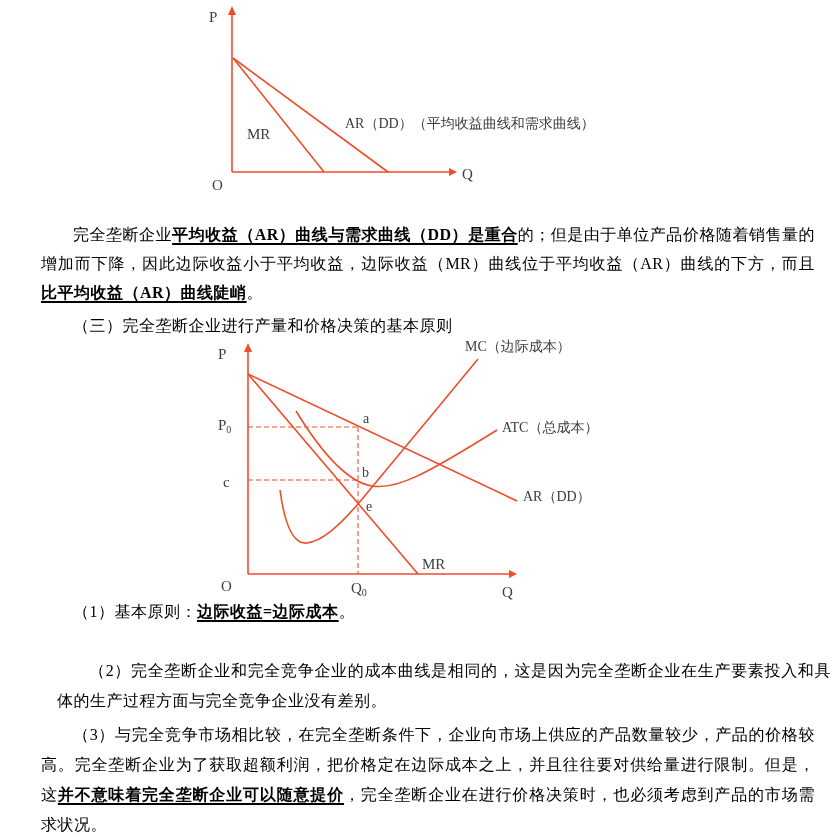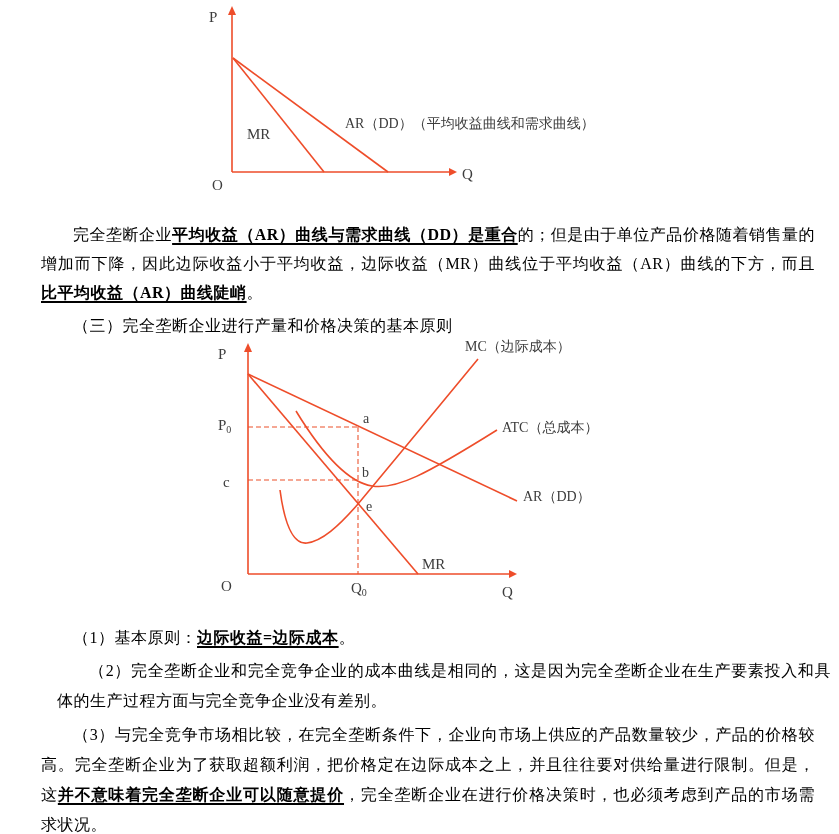--- a/index.html
+++ b/index.html
@@ -86,19 +86,19 @@
     <text class="dlabel" x="163" y="88">a</text>
     <text class="dlabel" x="162" y="142">b</text>
     <text class="dlabel" x="166" y="176">e</text>
 
     <text class="dlabel" x="265" y="16">MC（边际成本）</text>
     <text class="dlabel" x="302" y="97">ATC（总成本）</text>
     <text class="dlabel" x="323" y="166">AR（DD）</text>
     <text class="dlabel dletter" x="222" y="234">MR</text>
   </svg>
 
-  <p class="para" style="top:607px;"><span>（1）基本原则：</span><span class="em">边际收益=边际成本</span><span>。</span></p>
+  <p class="para" style="top:581px;"><span>（1）基本原则：</span><span class="em">边际收益=边际成本</span><span>。</span></p>
 
   <p class="para" style="top:640px;margin-left:16px;">（2）完全垄断企业和完全竞争企业的成本曲线是相同的，这是因为完全垄断企业在生产要素投入和具体的生产过程方面与完全竞争企业没有差别。</p>
 
   <p class="para" style="top:704px;"><span>（3）与完全竞争市场相比较，在完全垄断条件下，企业向市场上供应的产品数量较少，产品的价格较高。完全垄断企业为了获取超额利润，把价格定在边际成本之上，并且往往要对供给量进行限制。但是，这</span><span class="em">并不意味着完全垄断企业可以随意提价</span><span>，完全垄断企业在进行价格决策时，也必须考虑到产品的市场需求状况。</span></p>
 
 </div>
 
 </body></html>

